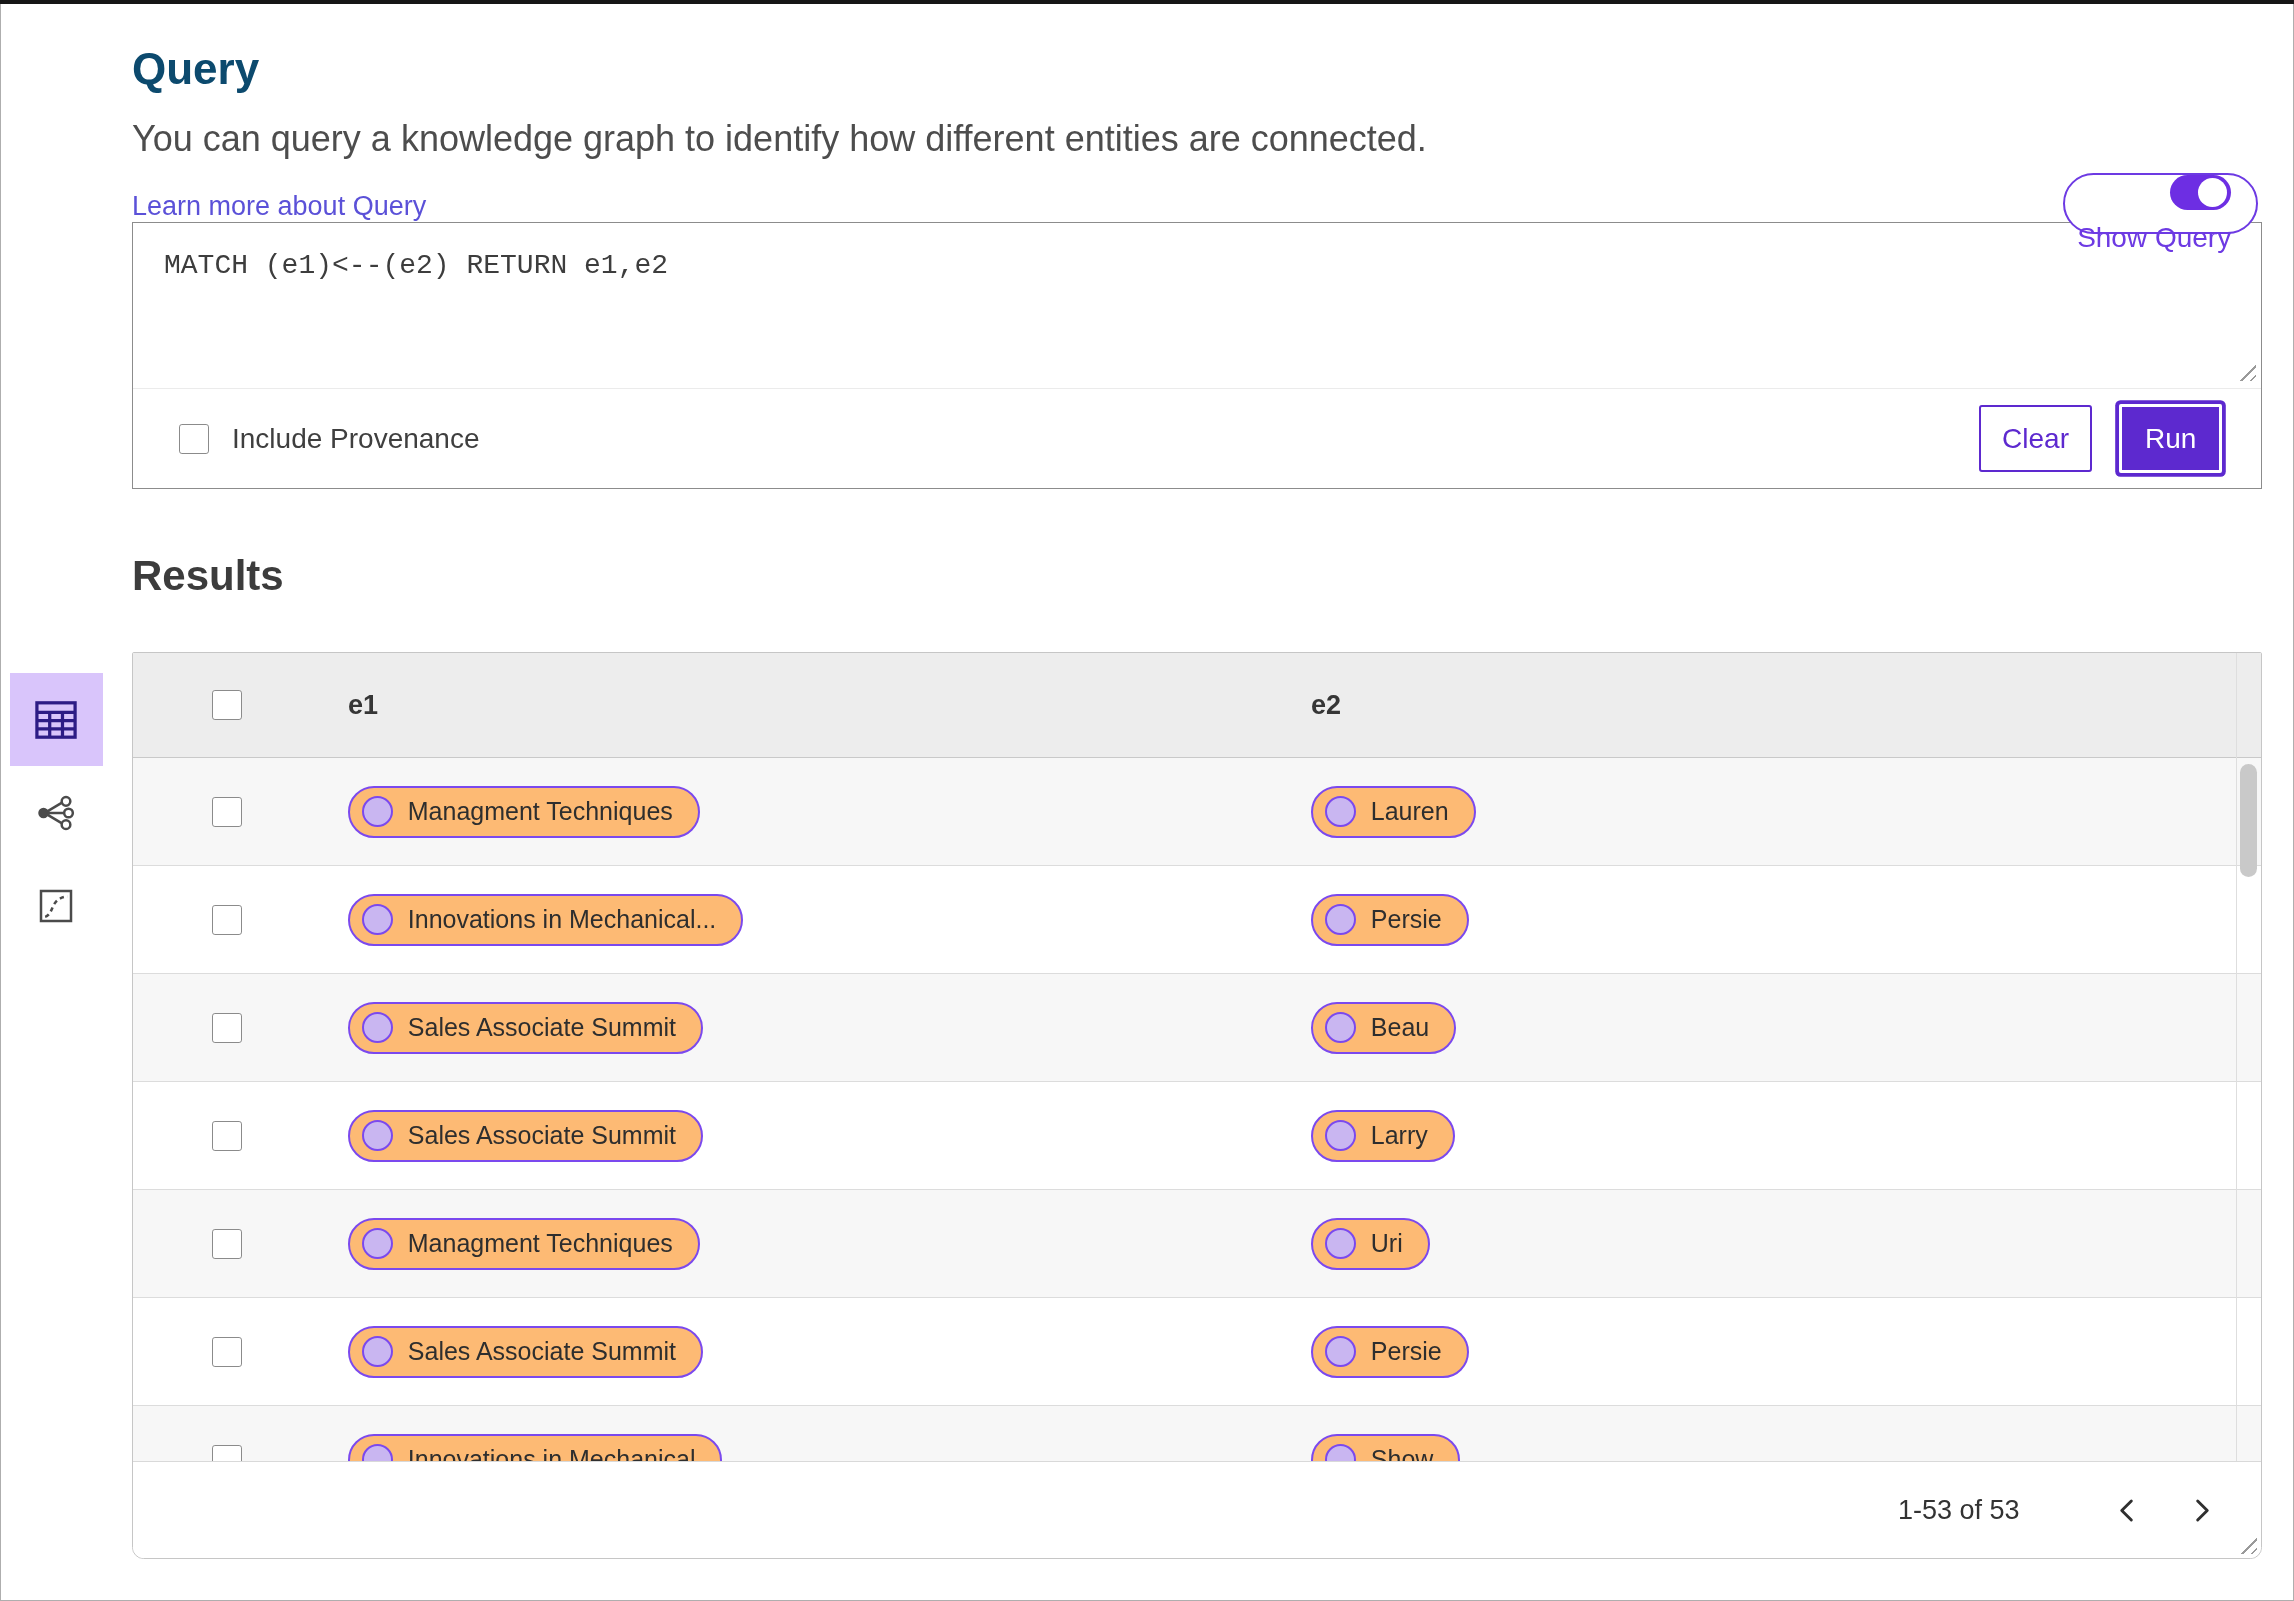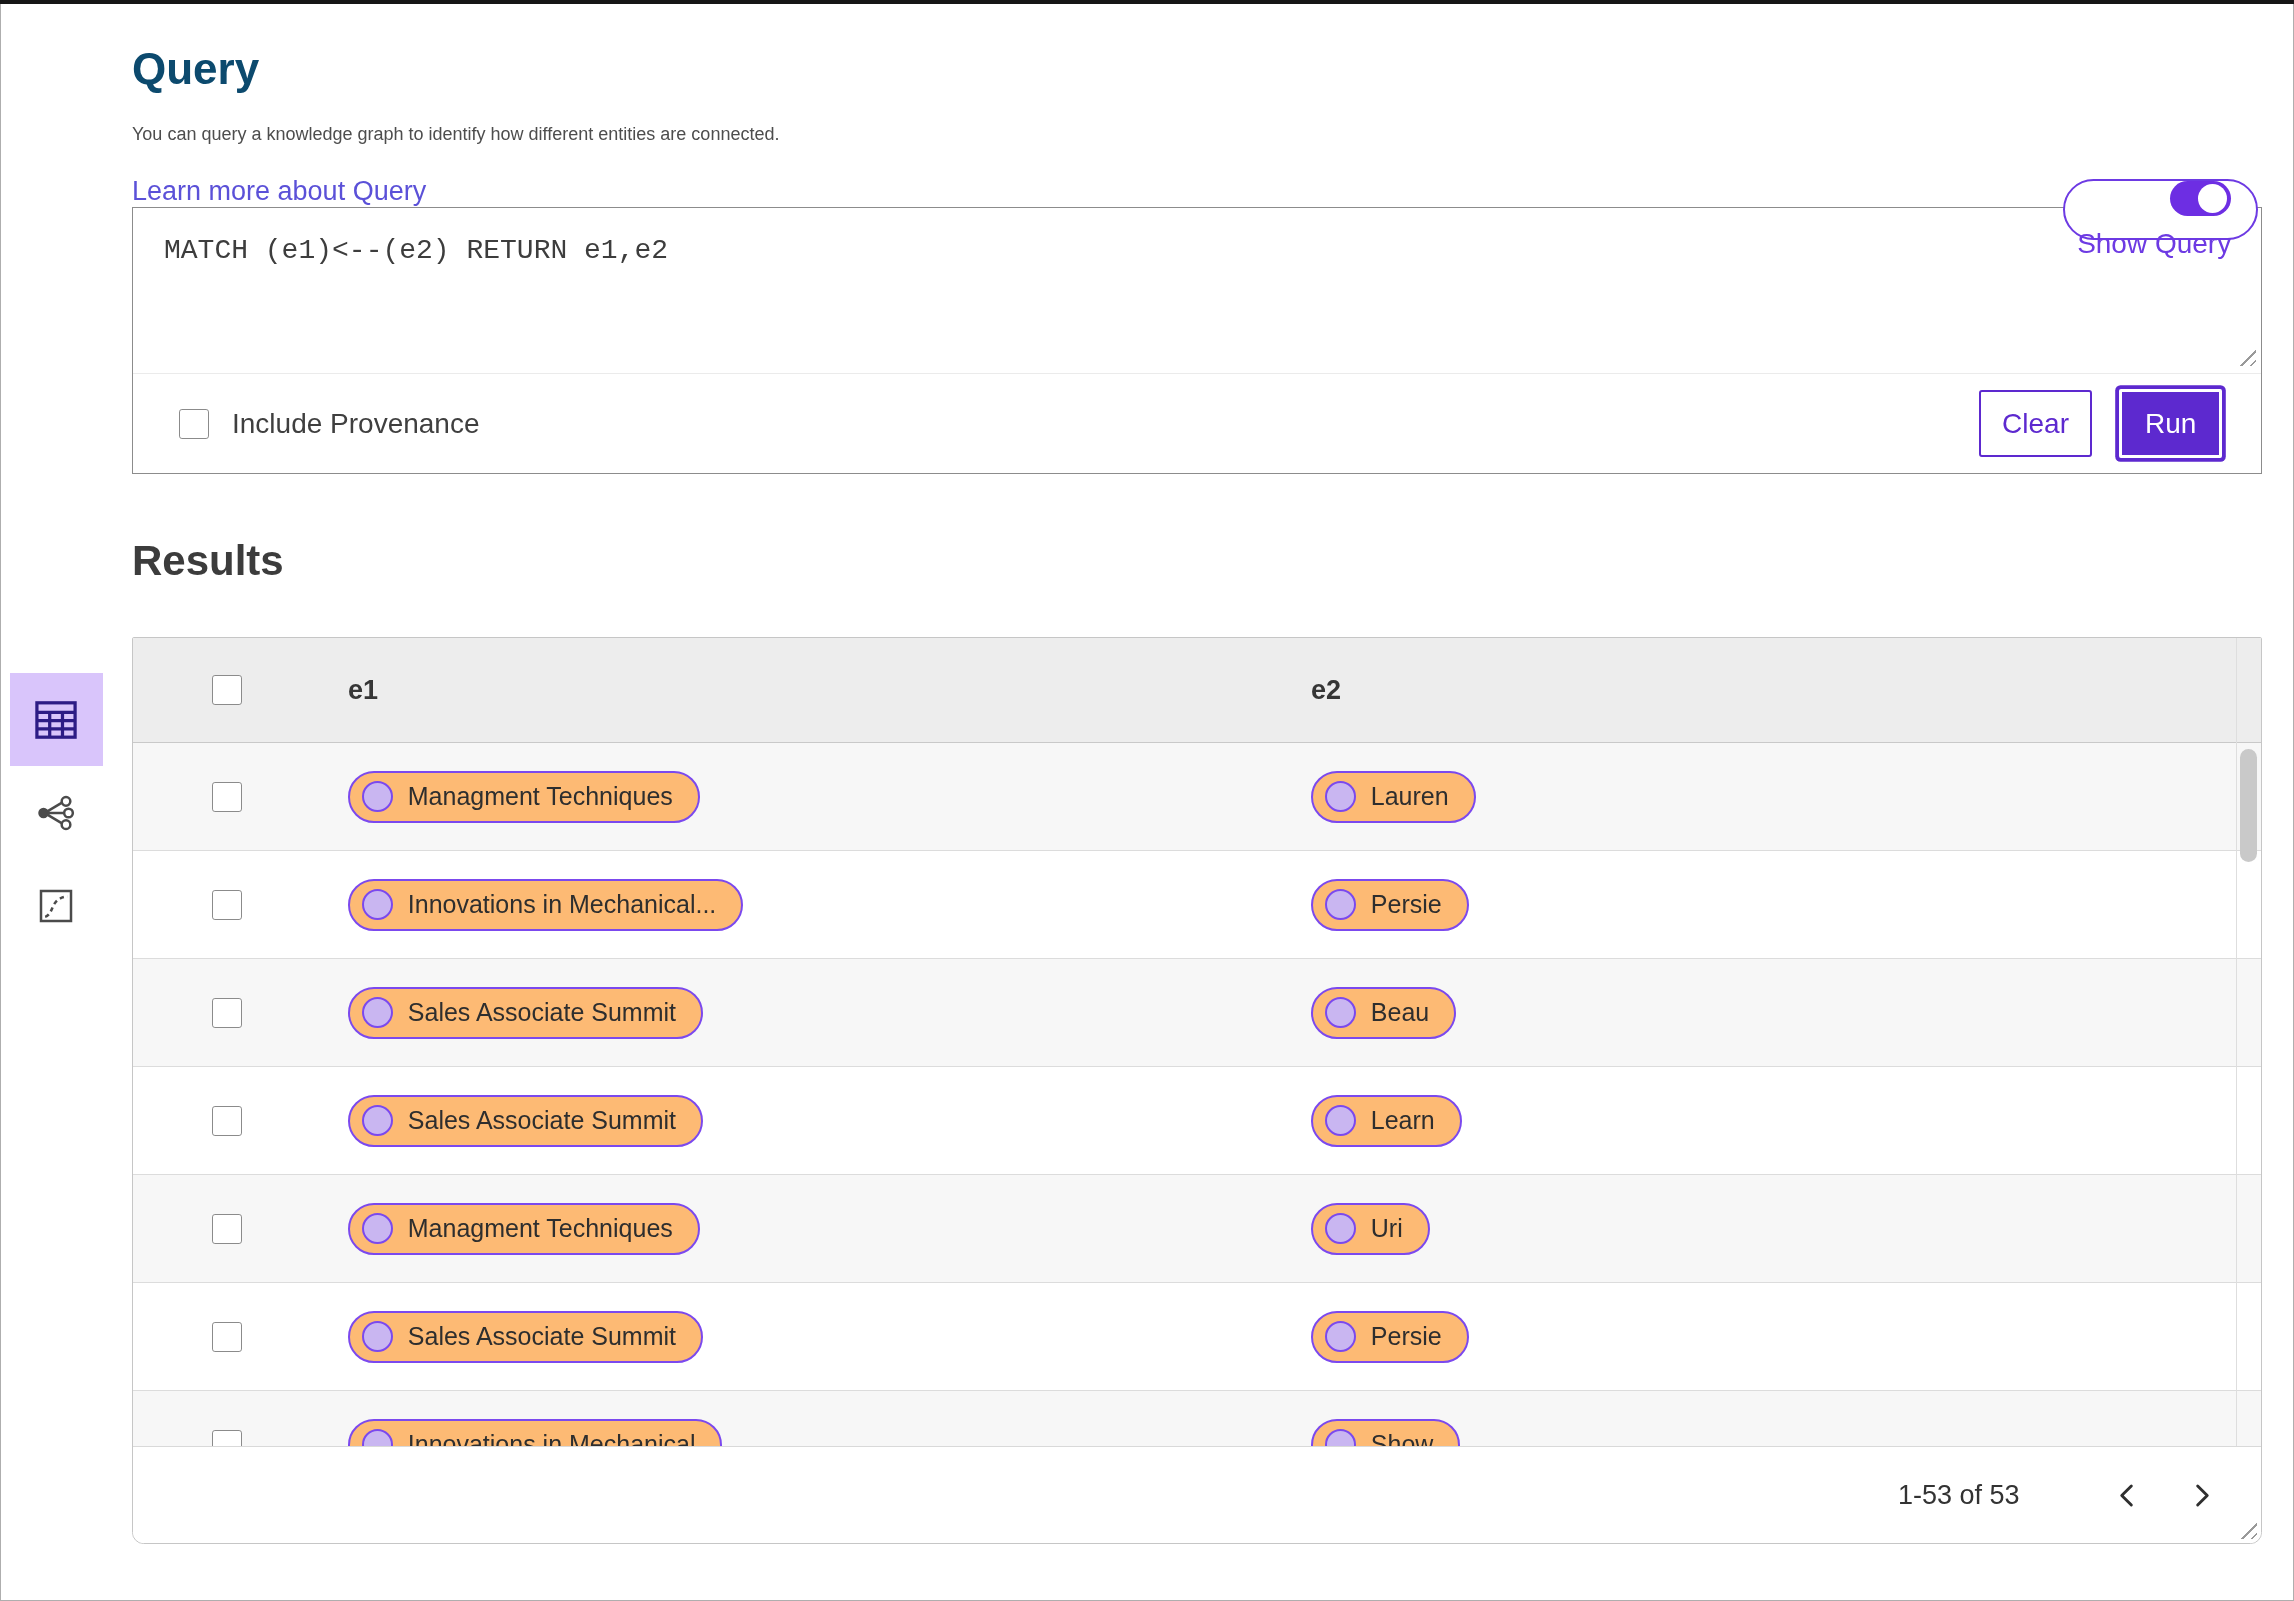--- a/index.html
+++ b/index.html
@@ -8,21 +8,21 @@
     width:2294px; height:1601px; position:relative; background:#ffffff;
     font-family:"Liberation Sans", sans-serif; color:#3e3e3e;
     border-top:4.8px solid #161616; overflow:hidden;
   }
   .frame { position:absolute; inset:0; border:1px solid #aeaeae; border-top:none; pointer-events:none; z-index:50; }
 
   .content { position:absolute; left:132px; top:40px; width:2130px; }
 
   .page-title { font-size:44px; font-weight:700; color:#0c4a6e; margin:0; }
   .desc-row { position:relative; }
-  .desc { font-size:18px; color:#4d4d4d; margin:30px 0 0 0; }
+  .desc { font-size:36px; color:#4d4d4d; margin:24px 0 0 0; }
   .learn-link { display:inline-block; margin-top:31px; font-size:27px; color:#5b51d8; text-decoration:none; cursor:pointer; }
 
   .show-query {
     position:absolute; right:3.8px; top:55px; height:61px;
     border:2.9px solid #6d3ae3; border-radius:32.5px; background:#fff;
     display:flex; align-items:flex-end; gap:11.5px; padding:0 25px 0 12.4px; cursor:pointer;flex-direction:column;
   }
   .switch { width:61px; height:35px; border-radius:18px; background:#6d2ee3; position:relative; flex:0 0 auto; }
   .switch .knob { position:absolute; right:3.8px; top:3.3px; width:29px; height:29px; background:#fff; border-radius:50%; }
   .show-query-label { font-size:28px; color:#6d3ae3; }
@@ -199,21 +199,21 @@
     </div>
     <div class="col-e1">
       <span class="pill">
         <span class="pill-dot"></span>
         <span class="pill-label">Sales Associate Summit</span>
       </span>
     </div>
     <div class="col-e2">
       <span class="pill">
         <span class="pill-dot"></span>
-        <span class="pill-label">Learn</span>
+        <span class="pill-label">Larry</span>
       </span>
     </div>
     <div style="width:25px; flex:0 0 auto;"></div>
   </div>
 
   <div class="trow">
     <div class="col-check">
       <span class="checkbox"></span>
     </div>
     <div class="col-e1">

